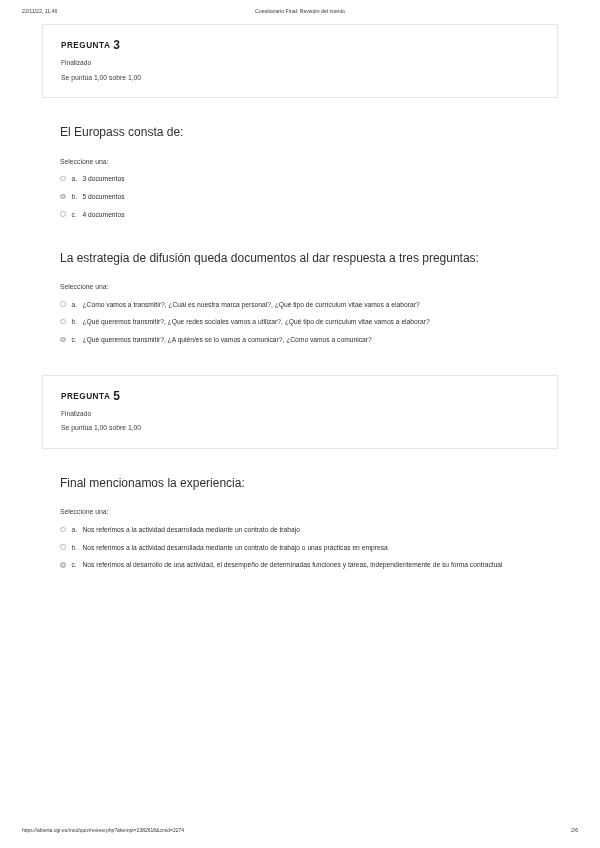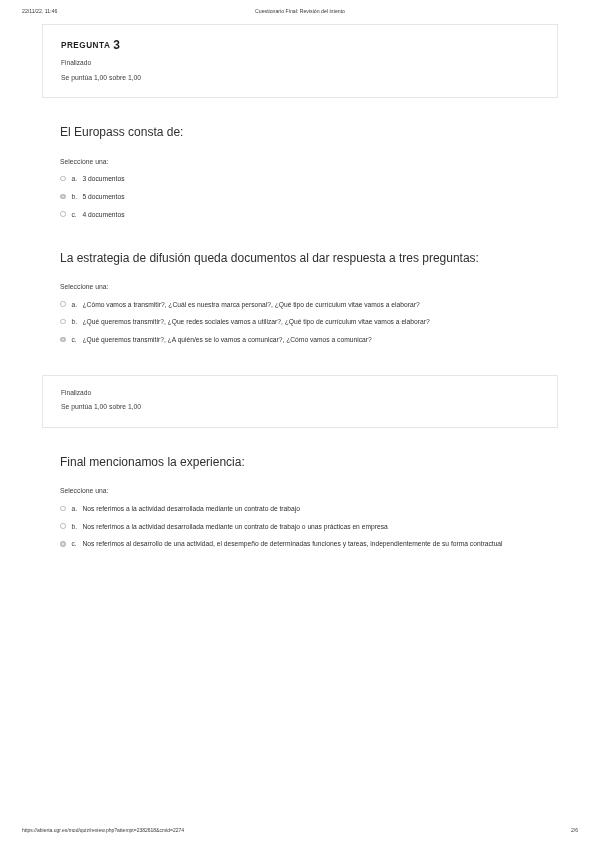--- a/index.html
+++ b/index.html
@@ -228,20 +228,23 @@
       </div>
       <div class="answer">
         <span class="radio checked"></span>
         <span class="letter">c.</span>
         <span class="atext">¿Qué queremos transmitir?, ¿A quién/es se lo vamos a comunicar?, ¿Cómo vamos a comunicar?</span>
       </div>
     </div>
   </div>
 
   <div class="qcard">
+    <div class="qcard-title">
+      <span>PREGUNTA</span><span class="qnum">5</span>
+    </div>
     <div class="qcard-state">Finalizado</div>
     <div class="qcard-grade">Se puntúa 1,00 sobre 1,00</div>
   </div>
 
   <div class="qbody">
     <p class="qtext">Final mencionamos la experiencia:</p>
     <p class="qprompt">Seleccione una:</p>
     <div class="answers">
       <div class="answer">
         <span class="radio"></span>

